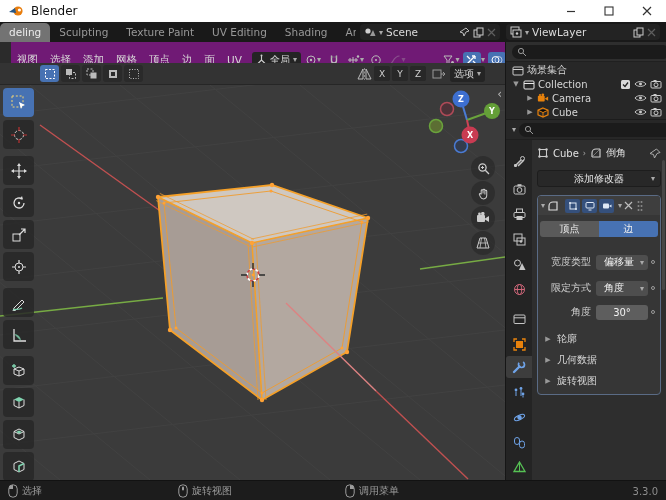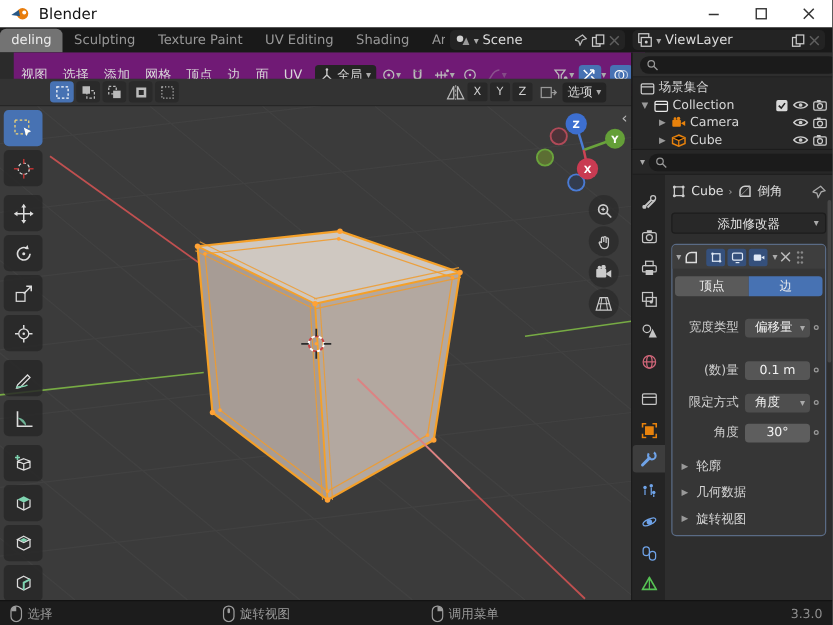--- a/index.html
+++ b/index.html
@@ -742,29 +742,20 @@
           <div class="mlabel">宽度类型</div>
           <div class="mwidget drop">
             <span>偏移量</span>
             <span class="car">▾</span>
           </div>
           <div class="adot">
               <i></i>
             </div>
         </div>
 
-        <div class="mrow">
-          <div class="mlabel">(数)量</div>
-          <div class="mwidget">
-            <span>0.1 m</span>
-          </div>
-          <div class="adot">
-              <i></i>
-            </div>
-        </div>
 
 
         <div class="mrow" style="margin-top:8px">
           <div class="mlabel">限定方式</div>
           <div class="mwidget drop">
             <span>角度</span>
             <span class="car">▾</span>
           </div>
           <div class="adot">
               <i></i>

